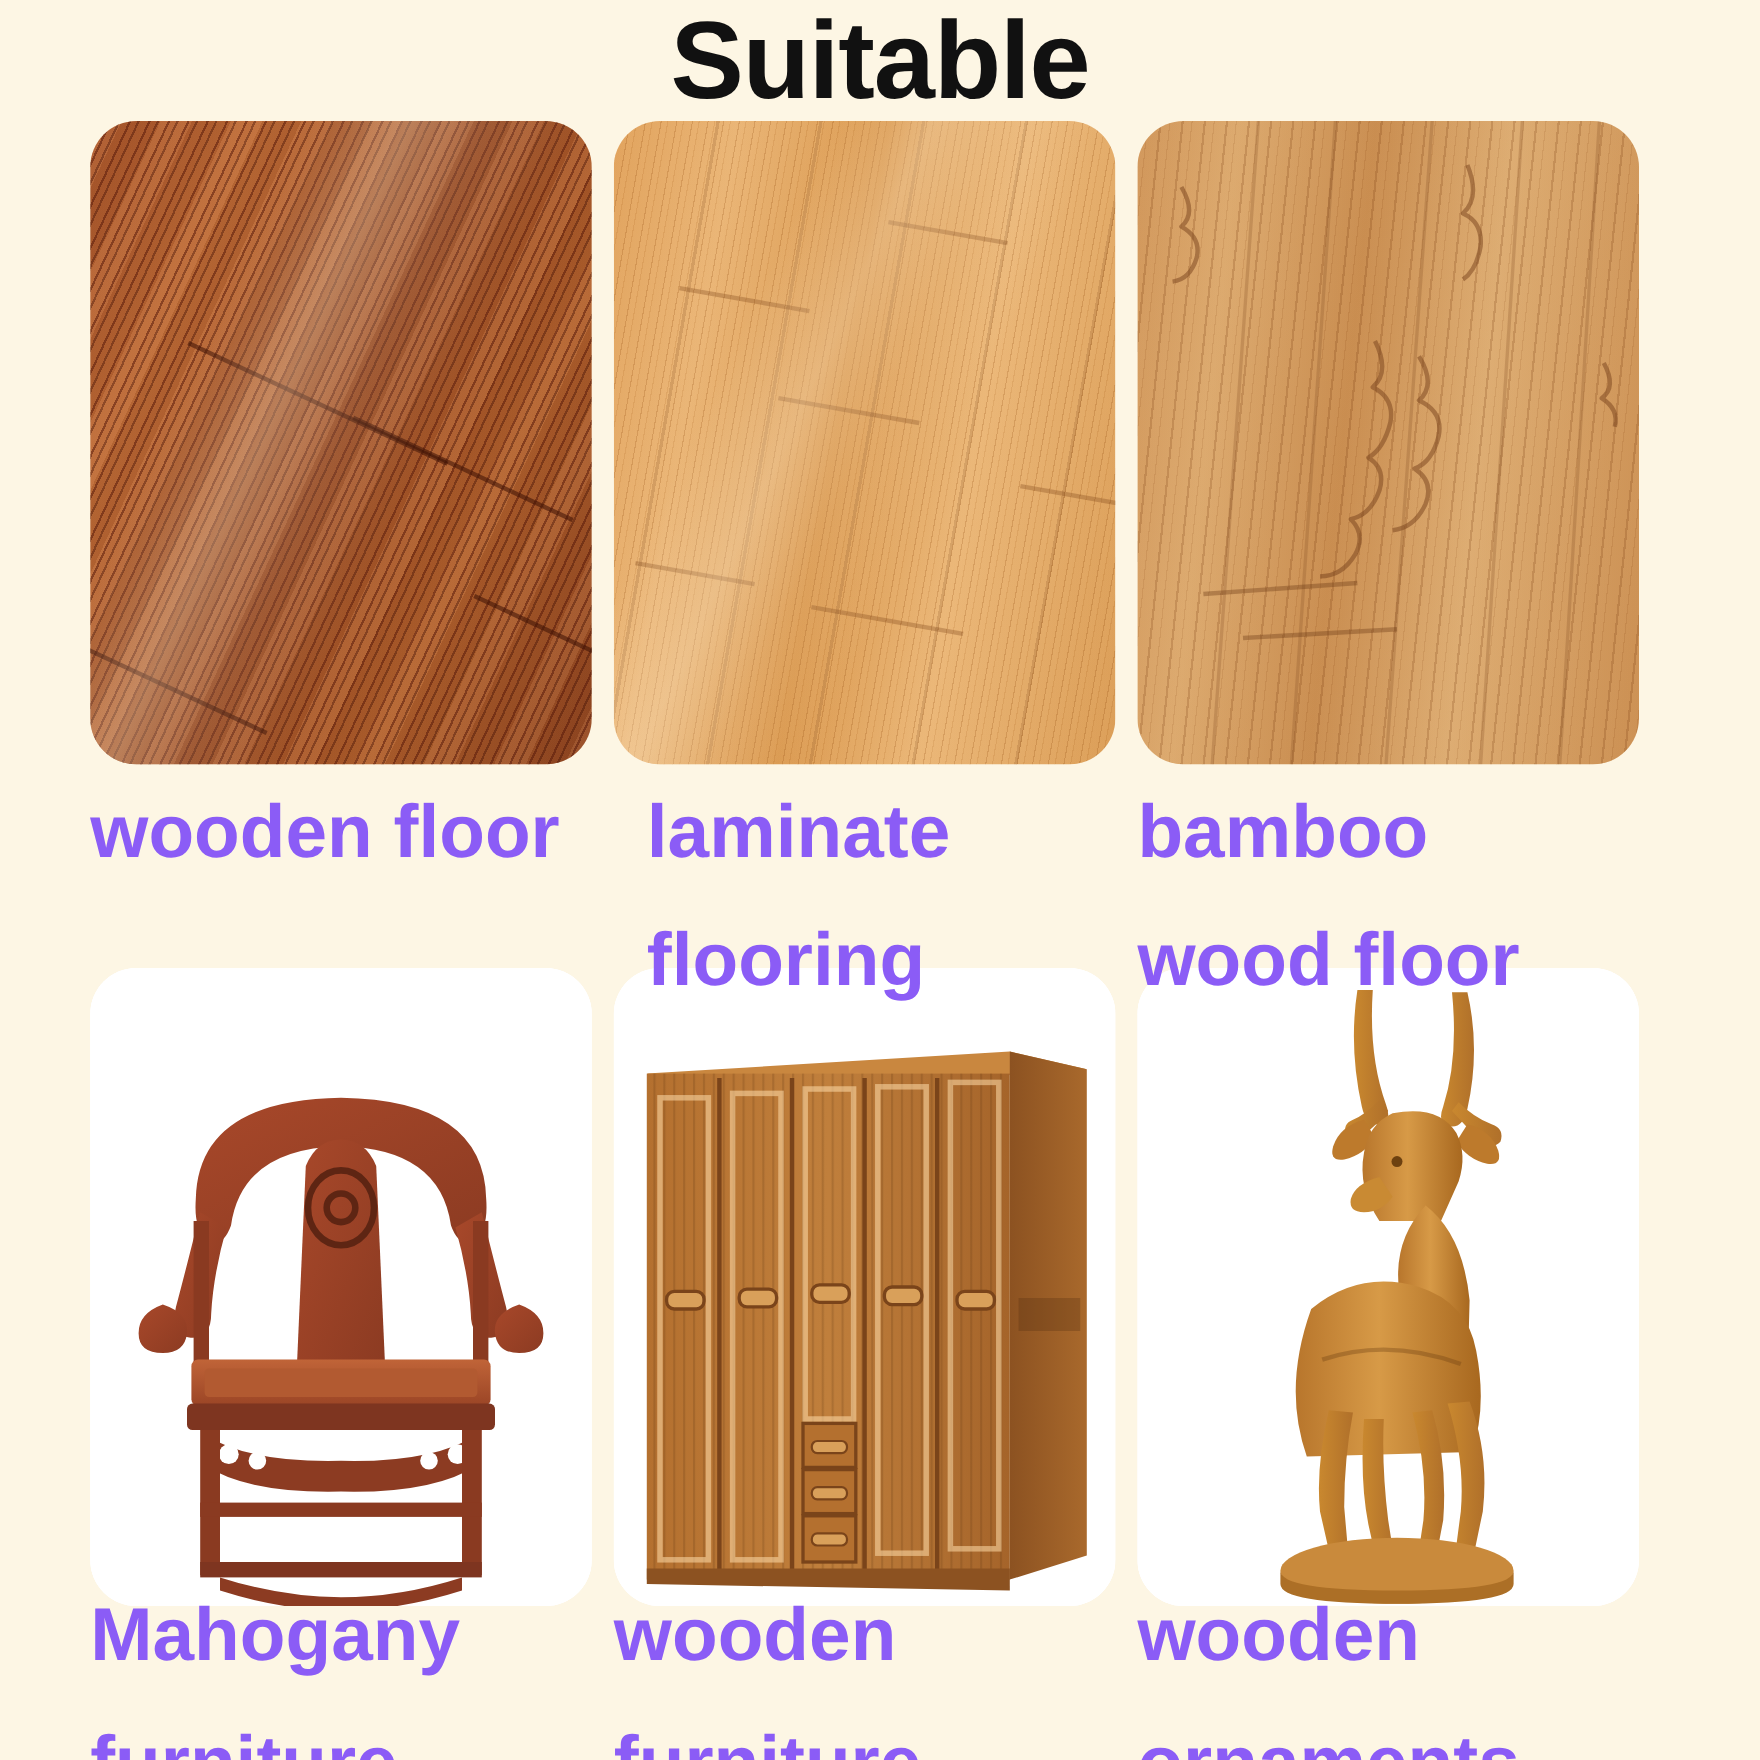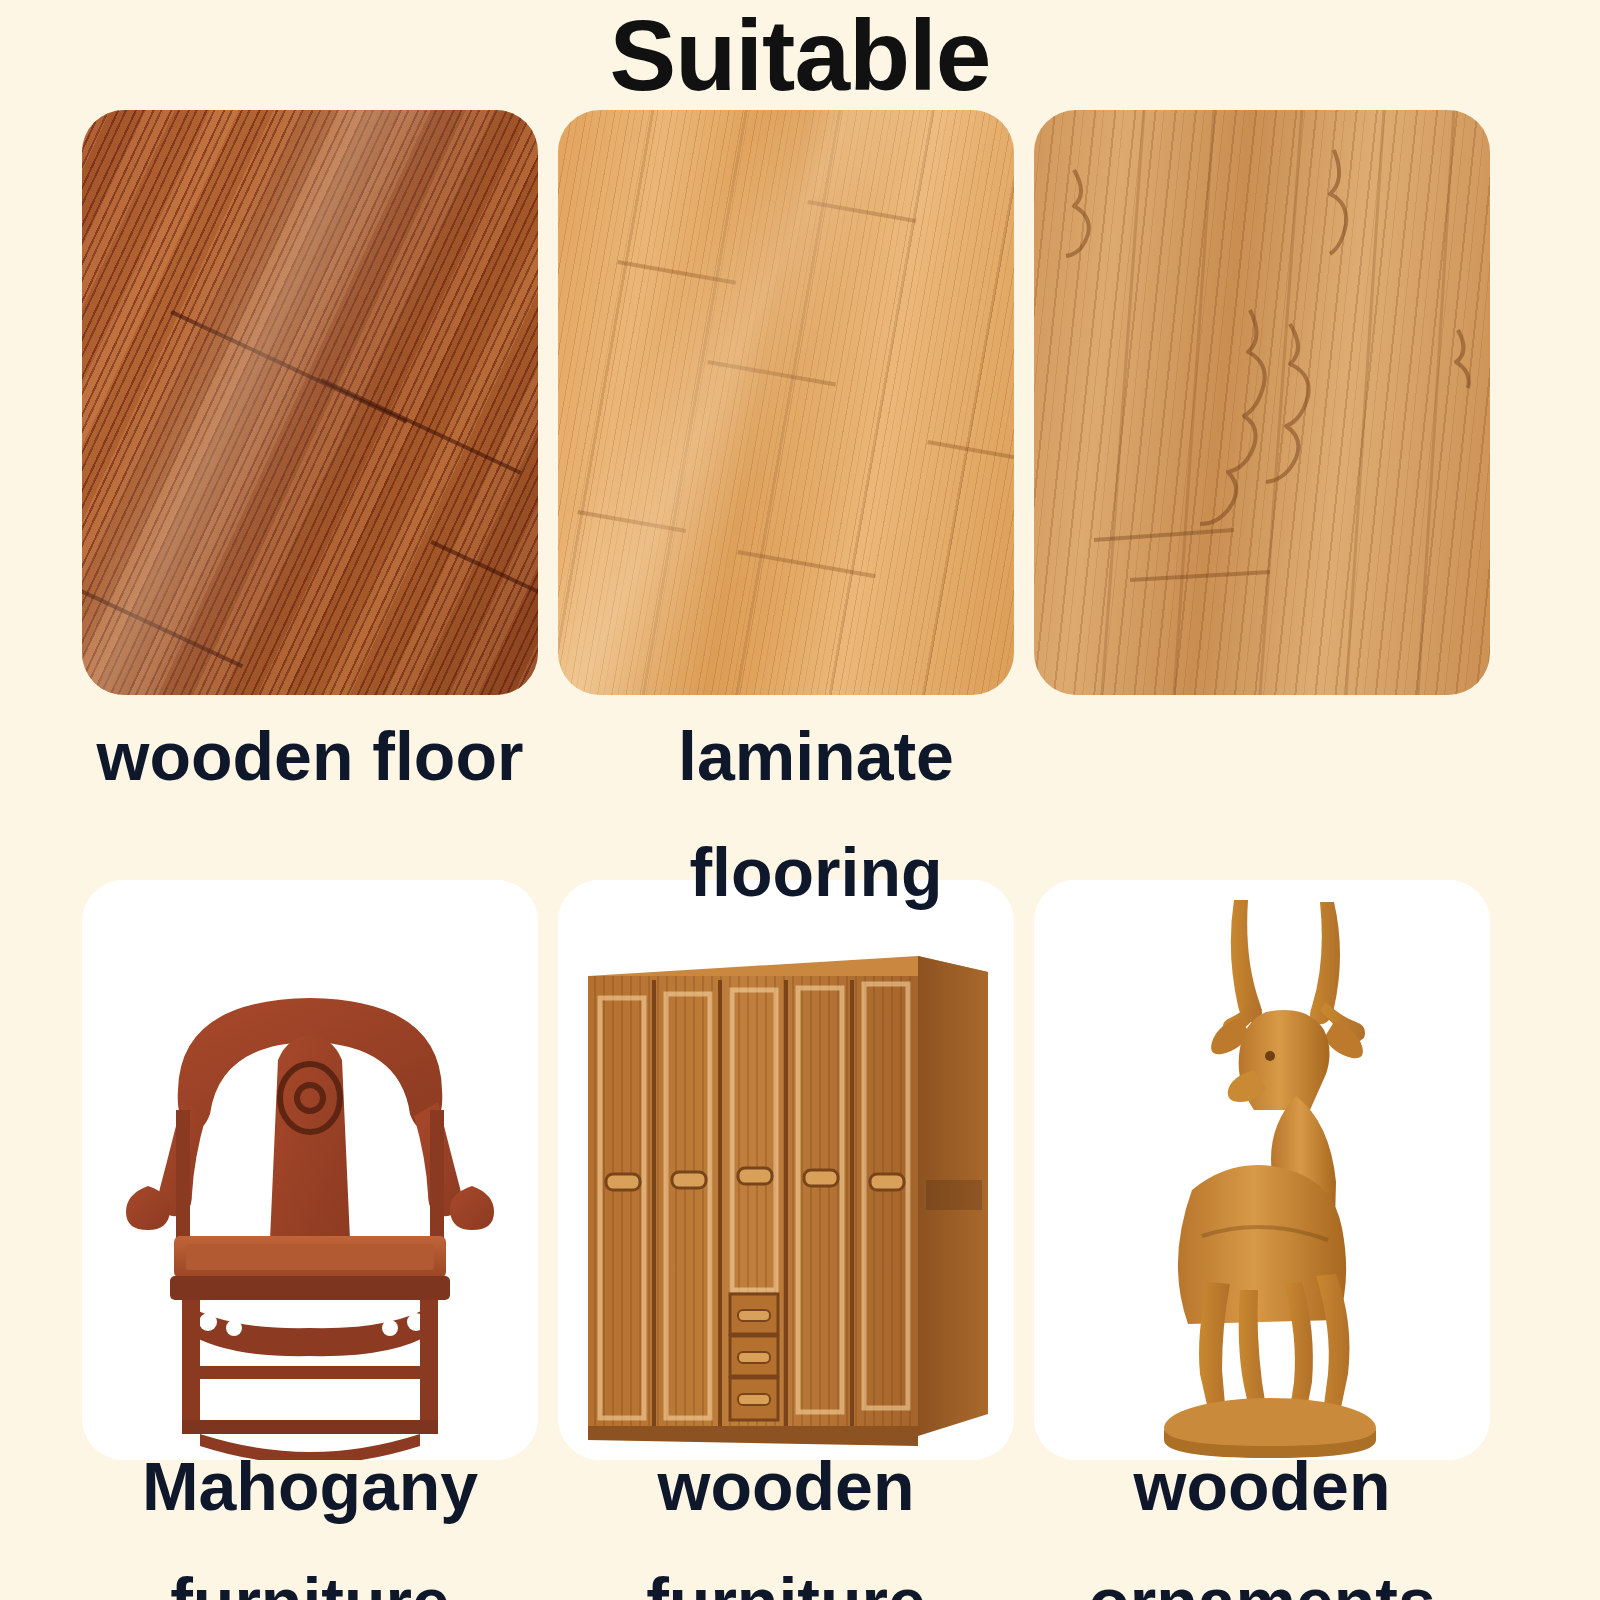--- a/index.html
+++ b/index.html
@@ -83,24 +83,24 @@
   }
 
   
   .prod{position:absolute;inset:0;background:#ffffff;}
   .prod svg{position:absolute;left:0;top:0;width:100%;height:100%;}
 
   
   .cap{
     position:absolute;
     width:456px;
-    text-align:center;
+    text-align:left;
     font-size:68px;
     font-weight:bold;
-    color:#0f172a;
+    color:#8b5cf6;
     line-height:116px;
     font-family:"Liberation Sans", sans-serif;
     white-space:pre-line;
   }
   .cap.r1{top:698px;}
   .cap.r2{top:1428px;}
 </style>
 </head>
 <body style="background: rgb(253, 246, 228);">
 
@@ -315,20 +315,22 @@
 
         <ellipse cx="236" cy="548" rx="106" ry="30" fill="#c98a3c"></ellipse>
         <path d="M130 548 q0 18 106 18 q106 0 106 -18 l0 12 q0 18 -106 18 q-106 0 -106 -18 Z" fill="#ac6f26"></path>
       </svg>
     </div>
   </div>
 
   <div class="cap r1" style="left:82px;">wooden floor</div>
   <div class="cap r1" style="left:588px;">laminate
 flooring</div>
+  <div class="cap r1" style="left:1034px;">bamboo
+wood floor</div>
 
   <div class="cap r2" style="left:82px;">Mahogany
 furniture</div>
   <div class="cap r2" style="left:558px;">wooden
 furniture</div>
   <div class="cap r2" style="left:1034px;">wooden
 ornaments</div>
 
 </div>
 

